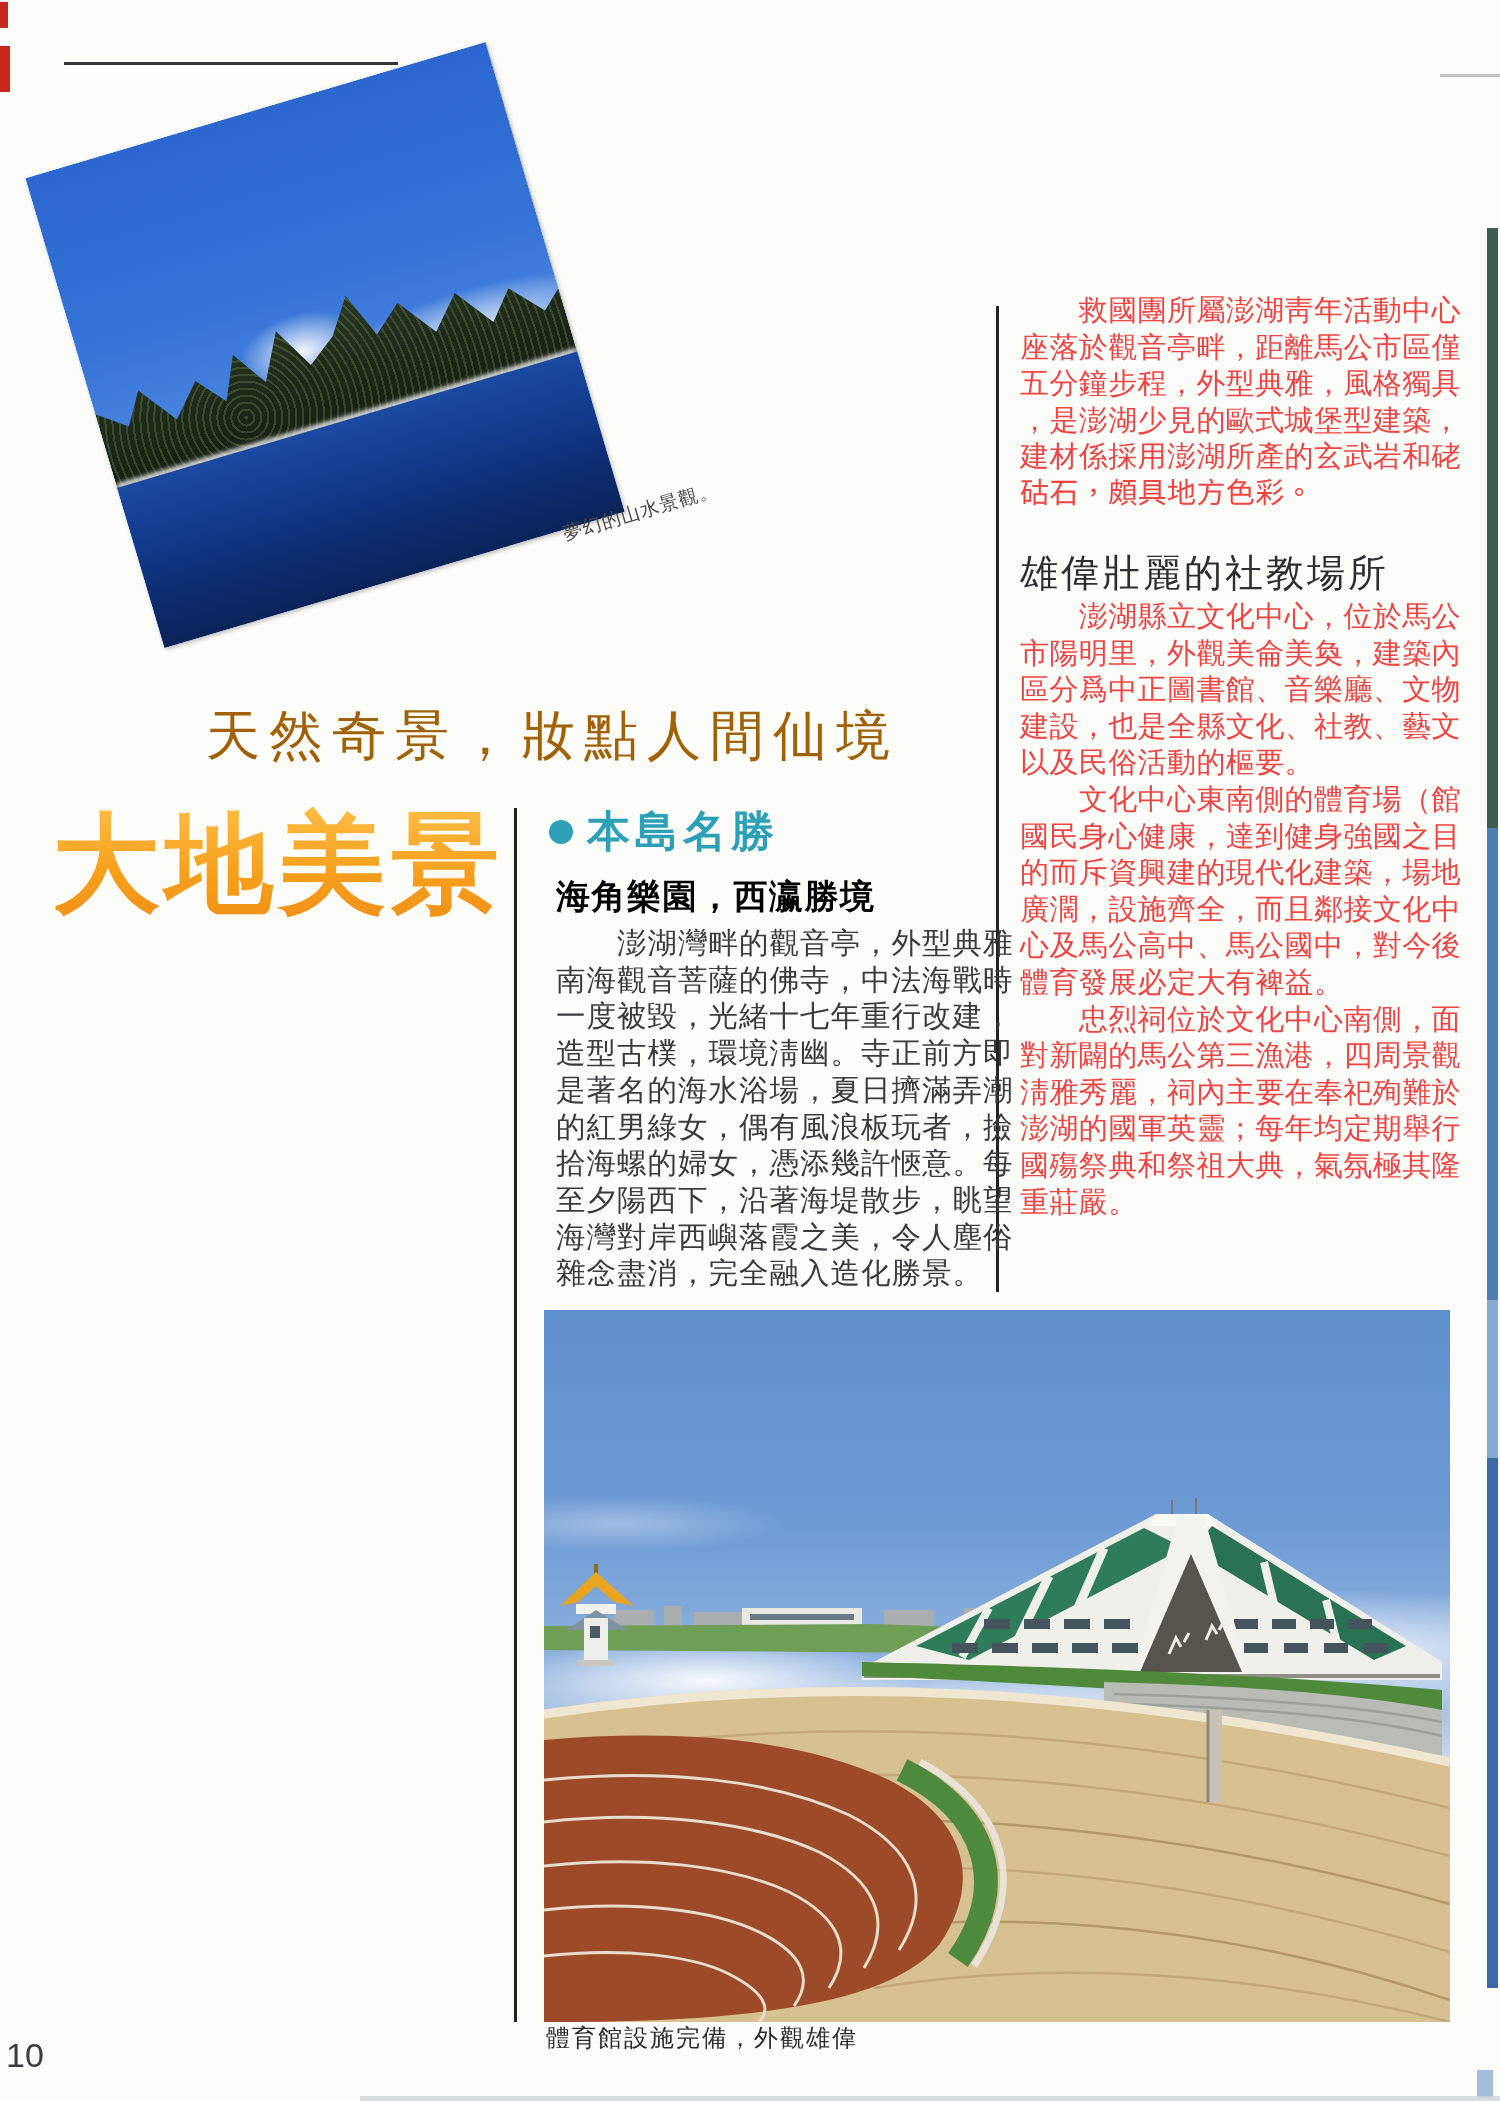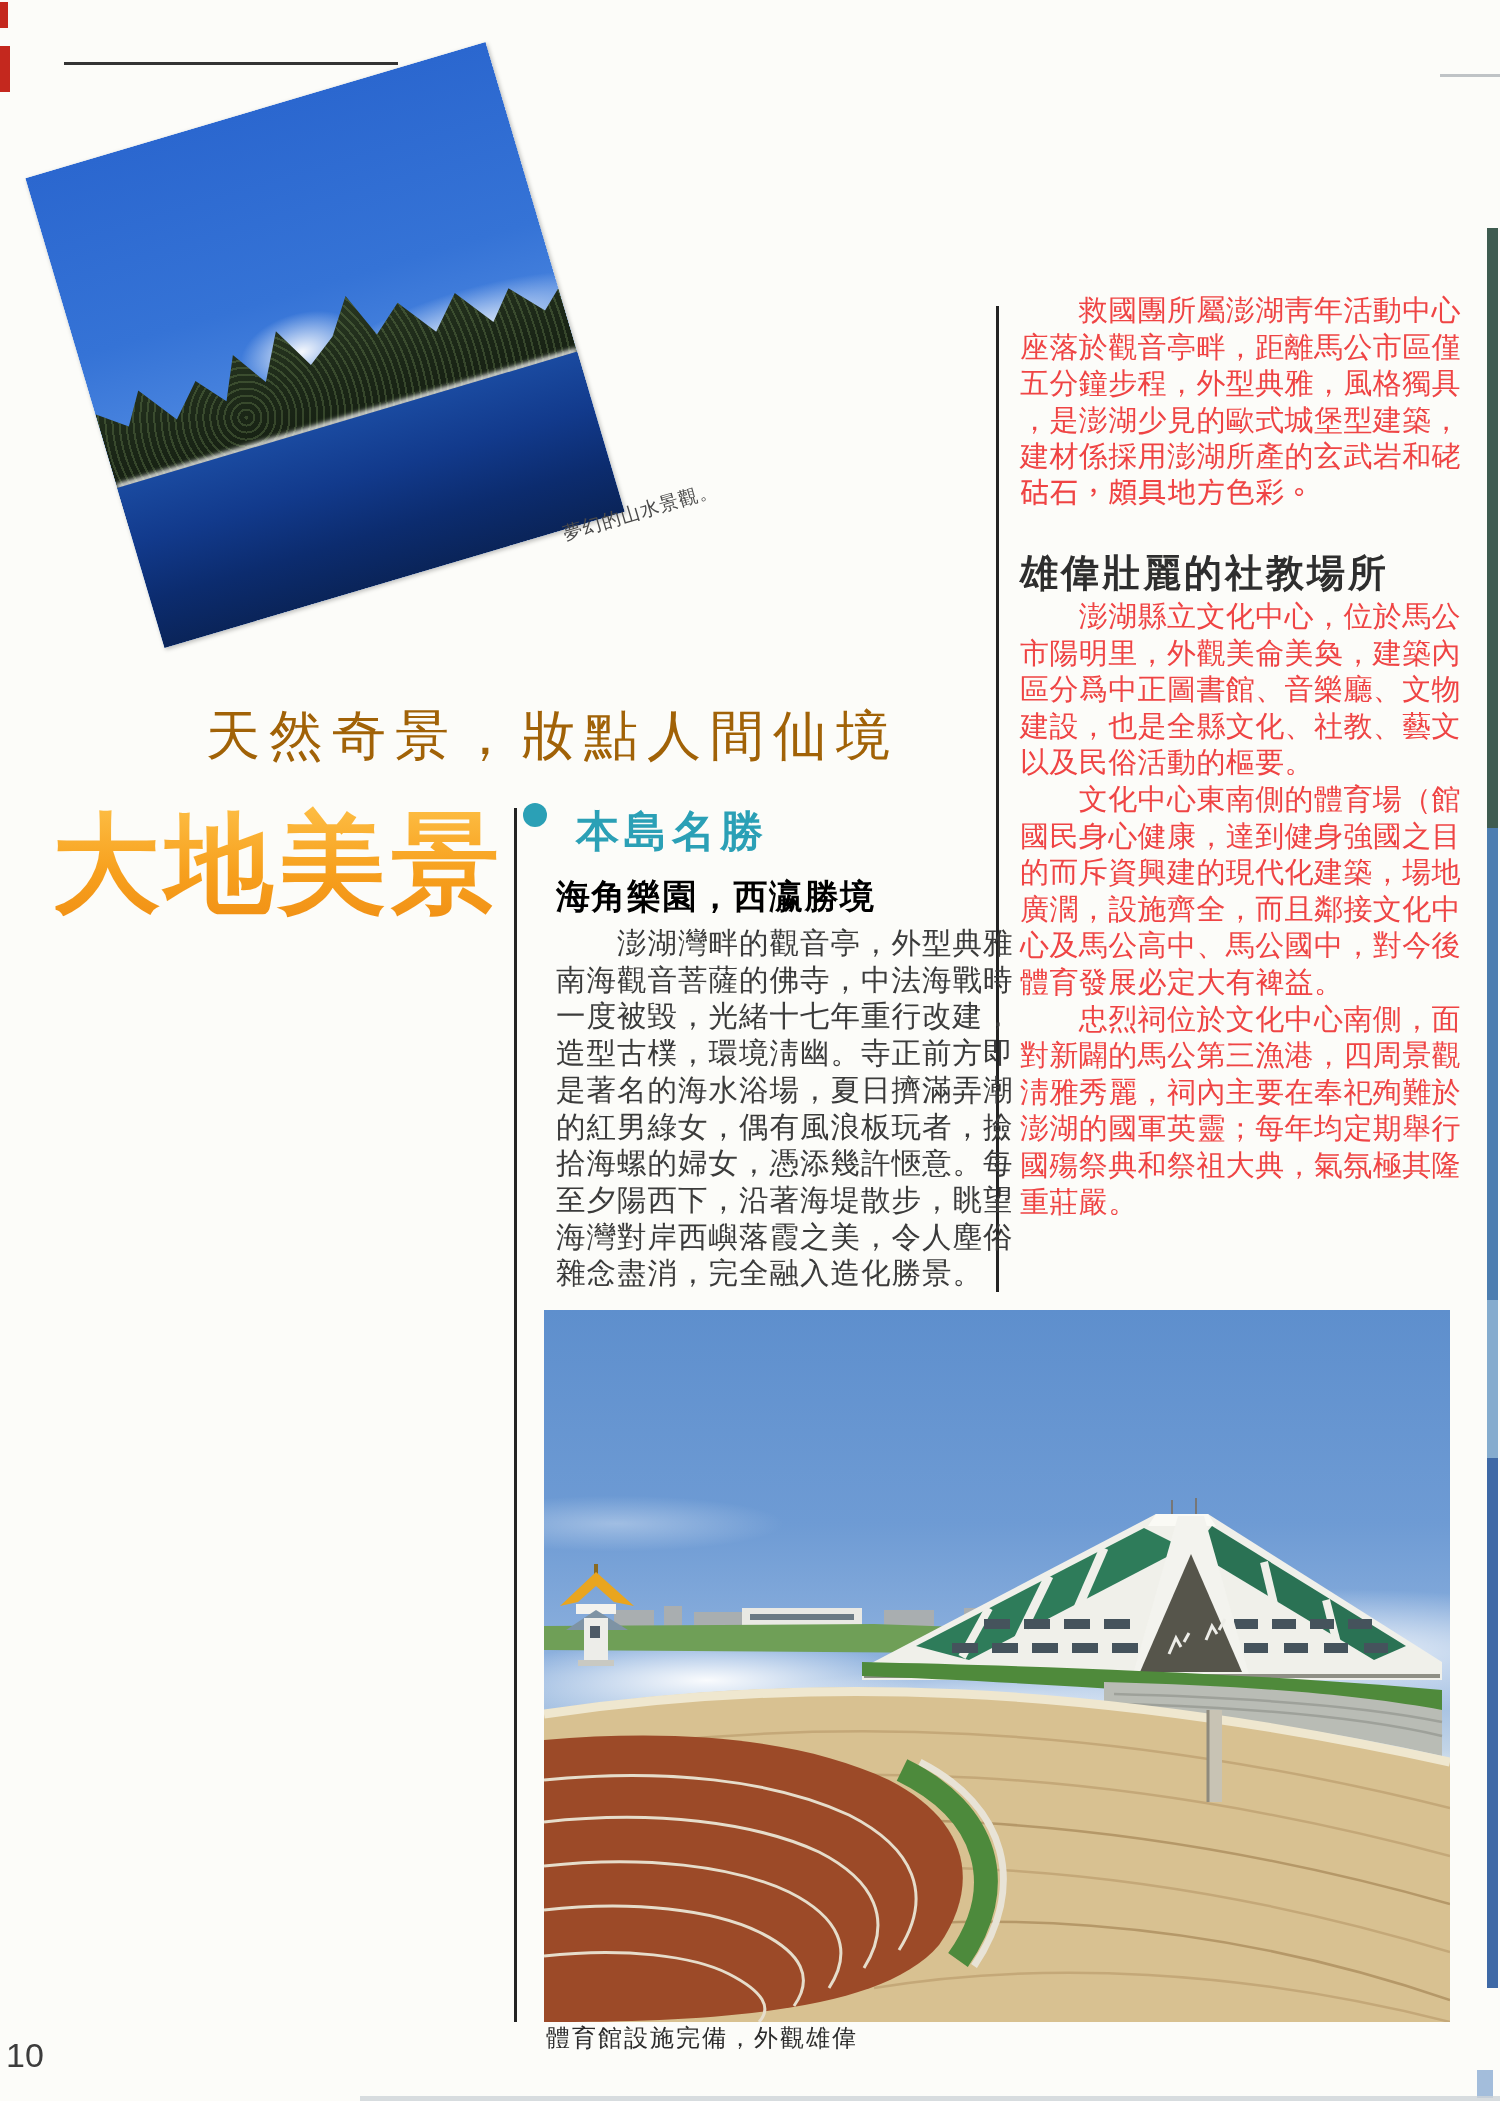--- a/index.html
+++ b/index.html
@@ -38,35 +38,35 @@
     letter-spacing:9px;color:#a16207;font-family:"Liberation Sans","DejaVu Sans",sans-serif;white-space:nowrap;}
   .big-title{position:absolute;left:52px;top:792px;font-size:108px;font-weight:800;margin:0;
     letter-spacing:5px;font-family:"Liberation Sans","DejaVu Sans",sans-serif;white-space:nowrap;
     color:#F8A41F;background:linear-gradient(180deg,#FDBE45 8%,#F7A01D 55%,#F08E14 95%);
     -webkit-background-clip:text;background-clip:text;-webkit-text-fill-color:transparent;}
 
   
   .vrule{position:absolute;width:3px;background:#232323;}
 
   
-  .bullet-row{position:absolute;left:523px;top:803px;display:flex;
-    font-family:"Liberation Sans","DejaVu Sans",sans-serif;gap:15px;}
+  .bullet-row{position:absolute;left:549px;top:803px;display:flex;align-items:center;
+    font-family:"Liberation Sans","DejaVu Sans",sans-serif;}
   .bullet-dot{width:24px;height:24px;border-radius:50%;background:#2BA0B6;margin-right:14px;}
   .bullet-label{font-size:43px;font-weight:700;color:#2BA0B6;letter-spacing:5px;white-space:nowrap;}
   .subhead{position:absolute;left:556px;top:874px;font-size:34px;font-weight:700;color:#000000;
     letter-spacing:1.5px;font-family:"Liberation Sans","DejaVu Sans",sans-serif;white-space:nowrap;}
 
   
   .body-col .line{white-space:nowrap;}
   .col-main{position:absolute;left:556px;top:925px;width:436px;}
   .col-main .line{font-size:29.5px;line-height:36.7px;letter-spacing:1px;color:#3b3b3b;}
   .col-r1{position:absolute;left:1020px;top:292px;width:420px;}
   .col-r2{position:absolute;left:1020px;top:598px;width:420px;}
   .col-r1 .line,.col-r2 .line{font-size:29px;line-height:36.6px;letter-spacing:0.4px;color:#ef4444;}
-  .r-heading{position:absolute;left:1020px;top:548px;font-size:38px;font-weight:700;color:#2E2E2E;
+  .r-heading{position:absolute;left:1020px;top:548px;font-size:38px;font-weight:400;color:#2E2E2E;
     letter-spacing:3px;font-family:"Liberation Sans","DejaVu Sans",sans-serif;white-space:nowrap;}
 
   
   .stadium{position:absolute;left:544px;top:1310px;width:906px;height:712px;overflow:hidden;}
   .st-sky{position:absolute;inset:0;background:
     linear-gradient(180deg,#5E8FCD 0%,#6E9BD4 30%,#8FB2DE 50%,#C3D5E8 62%,#E6EBEF 70%,#EDEFF0 100%);}
   .st-clouds{position:absolute;inset:0;background:
     radial-gradient(300px 60px at 18% 52%, rgba(255,255,255,.95), rgba(255,255,255,0) 70%),
     radial-gradient(420px 80px at 52% 58%, rgba(255,255,255,.9), rgba(255,255,255,0) 72%),
     radial-gradient(500px 90px at 86% 48%, rgba(255,255,255,.85), rgba(255,255,255,0) 70%),

